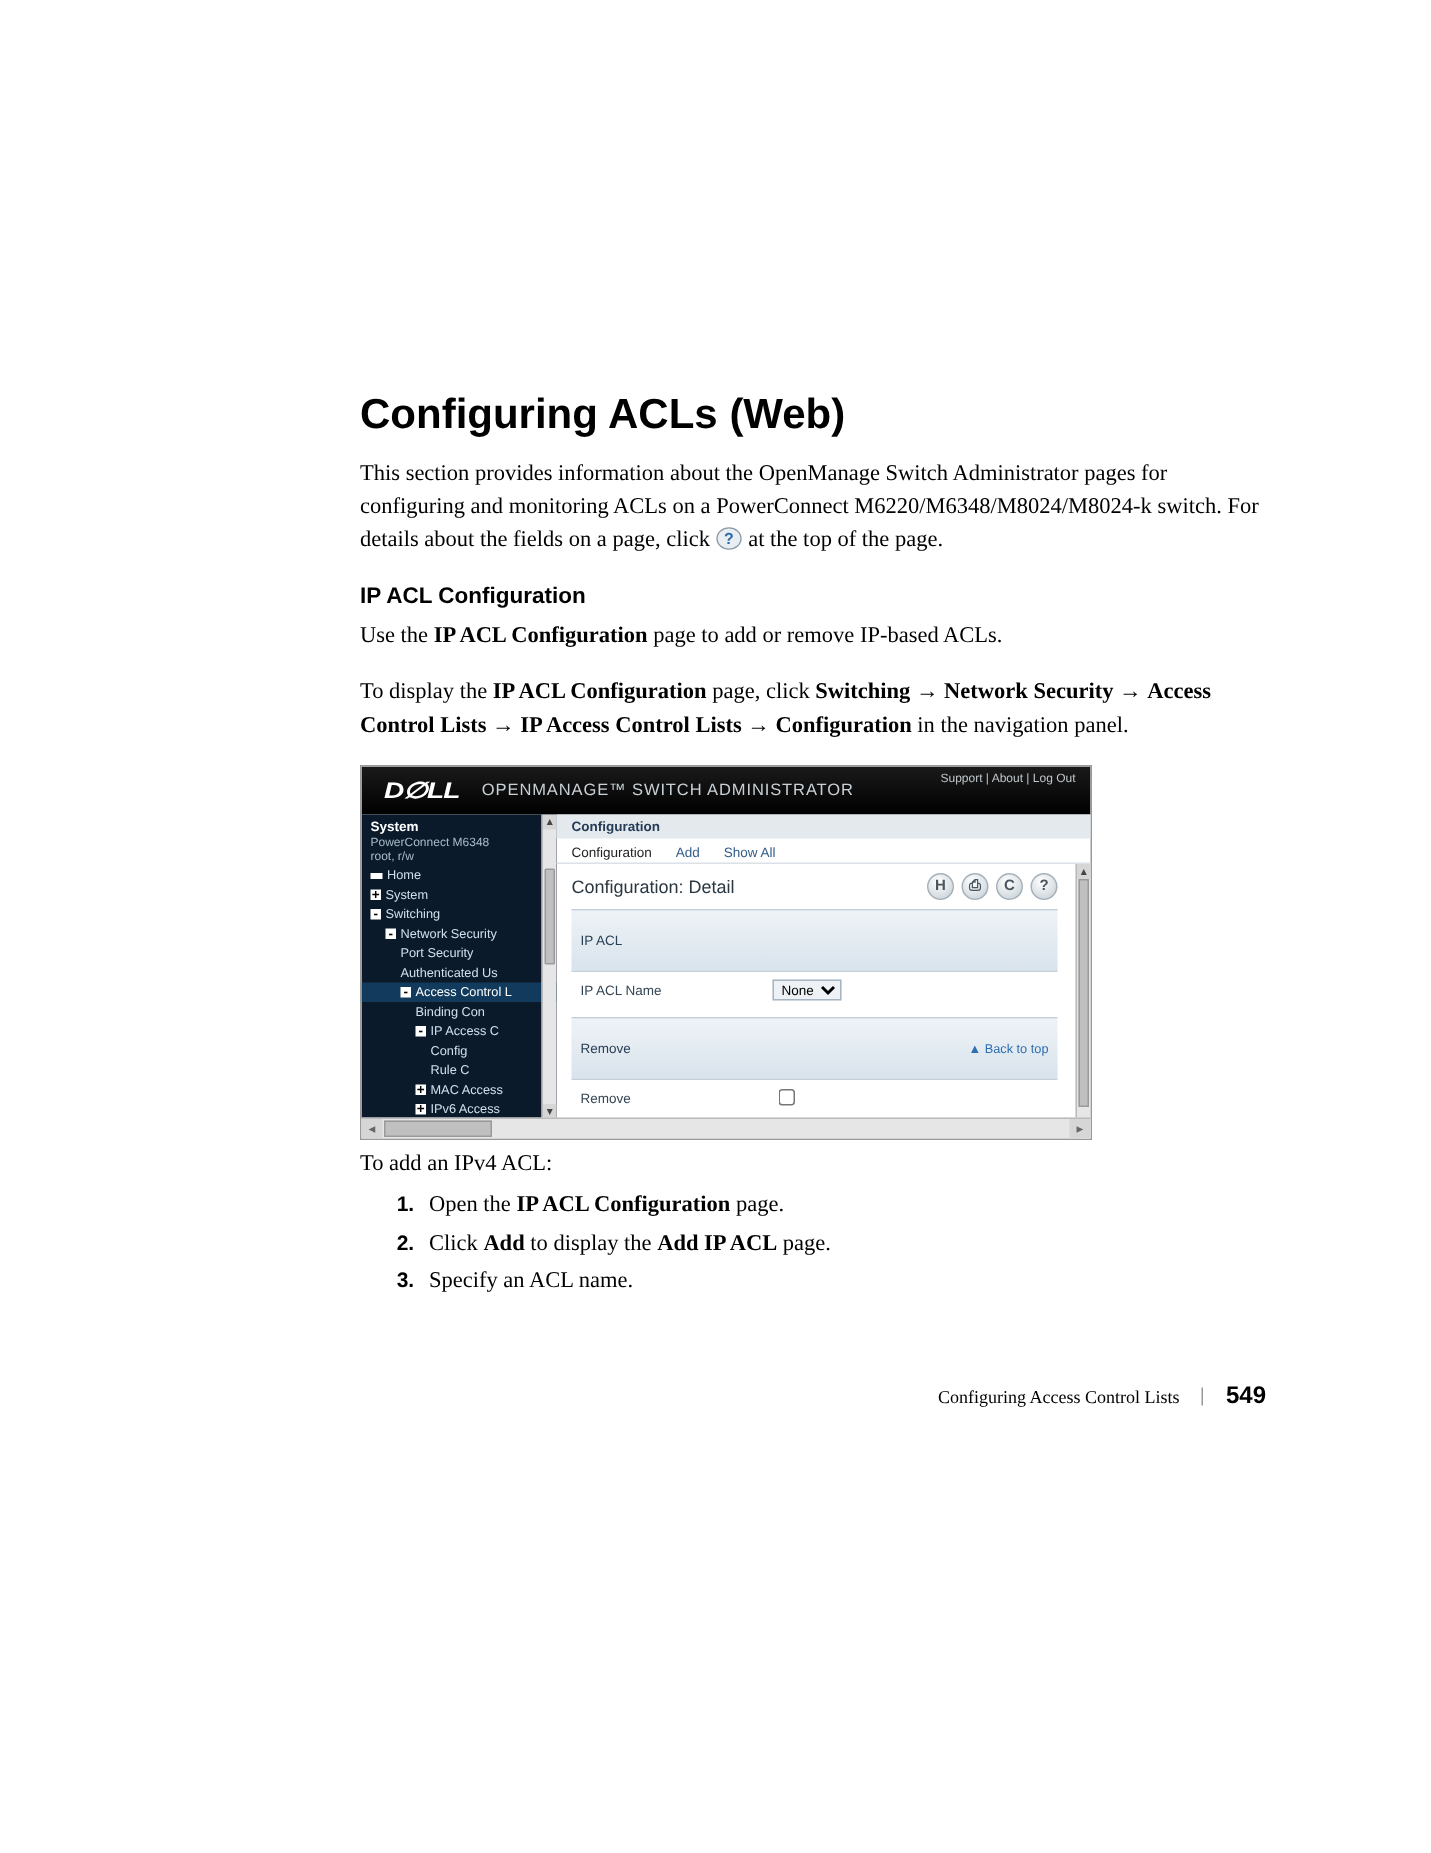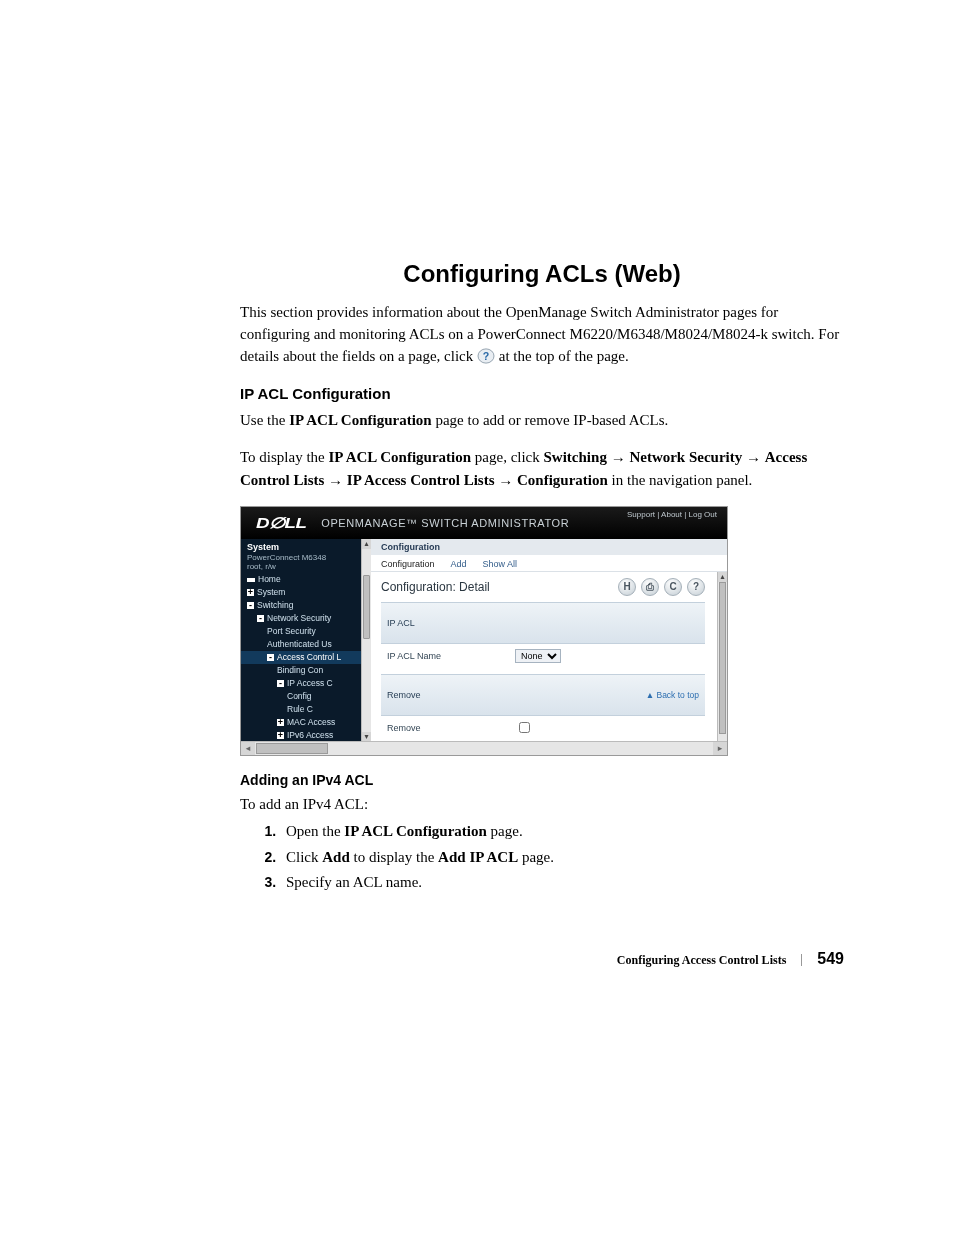--- a/index.html
+++ b/index.html
@@ -12,24 +12,23 @@
   }
   .page {
     padding: 260px 110px 60px 240px;
     box-sizing: border-box;
     position: relative;
   }
   h1.title {
     font-family: 'Arial Narrow', Arial, sans-serif;
     font-stretch: condensed;
     font-weight: bold;
-    font-size: 24px;
+    font-size: 28px;
     margin: 0 0 14px 0;
     letter-spacing: 0px;
-    text-align: center;
   }
   p.body {
     font-size: 15px;
     line-height: 1.45;
     margin: 0 0 14px 0;
   }
   .help-icon-inline {
     display: inline-block;
     width: 18px; height: 16px;
     vertical-align: -3px;
@@ -226,21 +225,21 @@
   }
   .shot .hscroll .arr { width:14px; height:100%; background:#d6d6d6; display:flex; align-items:center; justify-content:center;}
   .shot .hscroll .track { flex:1; height:100%; position:relative;}
   .shot .hscroll .thumb { position:absolute; left:1px; top:1px; bottom:1px; width:70px; background:#c0c0c0; border:1px solid #9a9a9a;}
 
   .footer {
     margin-top: 54px;
     text-align: right;
     font-size: 12px;
   }
-  .footer .chapter { letter-spacing: 0px; font-weight: bold; }
+  .footer .chapter { letter-spacing: 0px; }
   .footer .divider { display:inline-block; border-left:1px solid #999; height:12px; margin:0 12px; vertical-align:-2px;}
   .footer .pnum { font-family: Arial, sans-serif; font-weight: bold; font-size: 16px; }
 </style>
 </head>
 <body>
 
 <div class="page">
 
   <h1 class="title">Configuring ACLs (Web)</h1>
 
@@ -353,21 +352,20 @@
 
     <div class="hscroll">
       <div class="arr">◂</div>
       <div class="track">
           <div class="thumb"></div>
         </div>
       <div class="arr">▸</div>
     </div>
   </div>
 
-  <h3 class="sub">Adding an IPv4 ACL</h3>
   <p class="body" style="margin-bottom:2px">To add an IPv4 ACL:</p>
 
   <ol class="steps">
     <li><span>Open the </span><span class="b">IP ACL Configuration</span><span> page.</span></li>
     <li><span>Click </span><span class="b">Add</span><span> to display the </span><span class="b">Add IP ACL</span><span> page.</span></li>
     <li>Specify an ACL name.</li>
   </ol>
 
   <div class="footer">
     <span class="chapter">Configuring Access Control Lists</span>

